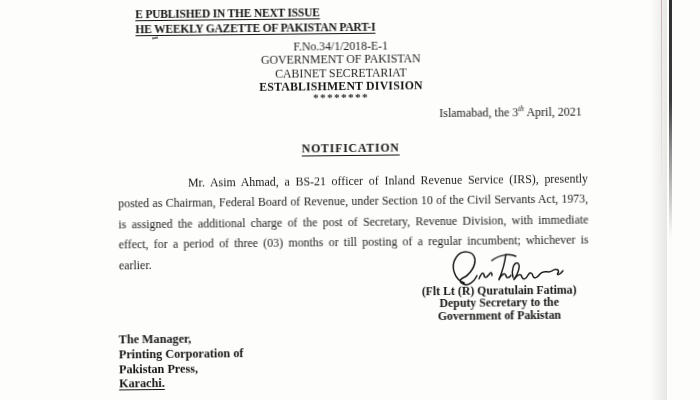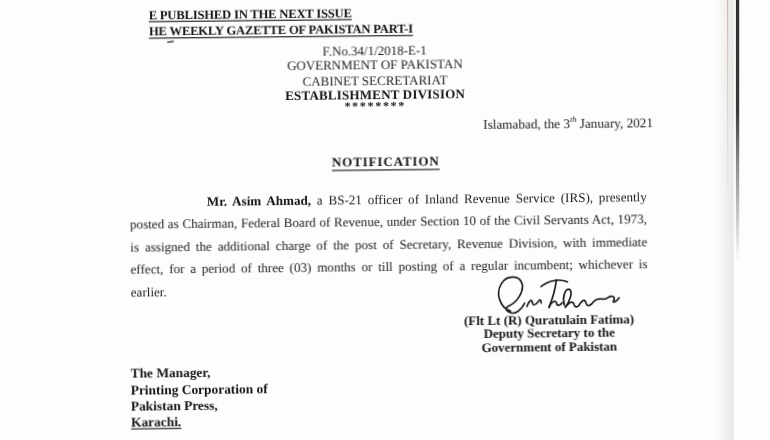--- a/index.html
+++ b/index.html
@@ -38,21 +38,21 @@
 
   .title-wrap{position:absolute;left:240px;top:138px;width:222px;text-align:center;}
   .title-wrap span{font-weight:700;font-size:11.8px;letter-spacing:.8px;color:#131313;
     text-decoration:underline;text-decoration-thickness:1.4px;text-underline-offset:2.5px;}
 
   .body-par{position:absolute;left:118px;top:171px;width:470px;
     font-size:11.9px;line-height:20.4px;color:#1d1d1d;}
   .body-par .jline{text-align:justify;text-align-last:justify;white-space:nowrap;}
   .body-par .first{text-indent:70px;}
   .body-par .lastline{text-align:left;}
-  .body-par b{font-weight:700;color:#141414;}
+  .body-par b{font-weight:400;color:#141414;}
 
   .sig-svg{position:absolute;left:446px;top:248px;}
   .sig-block{position:absolute;left:412px;top:286px;width:172px;text-align:center;
     font-weight:700;font-size:11.8px;line-height:12.4px;color:#161616;}
 
   .addressee{position:absolute;left:117px;top:330px;font-weight:700;
     font-size:12.2px;line-height:14.8px;color:#161616;}
   .addressee .u{text-decoration:underline;text-decoration-thickness:1.3px;text-underline-offset:2px;}
 </style>
 </head>
@@ -73,21 +73,21 @@
   </div>
 
   <div class="letterhead">
     <div>F.No.34/1/2018-E-1</div>
     <div>GOVERNMENT OF PAKISTAN</div>
     <div>CABINET SECRETARIAT</div>
     <div class="bold-line">ESTABLISHMENT DIVISION</div>
     <div class="stars">********</div>
   </div>
 
-  <div class="dateline"><span>Islamabad, the 3</span><sup>th</sup><span> January, 2021</span></div>
+  <div class="dateline"><span>Islamabad, the 3</span><sup>th</sup><span> April, 2021</span></div>
 
   <div class="title-wrap">
     <span>NOTIFICATION</span>
   </div>
 
   <div class="body-par">
     <div class="jline first"><b>Mr. Asim Ahmad,</b><span> a BS-21 officer of Inland Revenue Service (IRS), presently</span></div>
     <div class="jline">posted as Chairman, Federal Board of Revenue, under Section 10 of the Civil Servants Act, 1973,</div>
     <div class="jline">is assigned the additional charge of the post of Secretary, Revenue Division, with immediate</div>
     <div class="jline">effect, for a period of three (03) months or till posting of a regular incumbent; whichever is</div>

